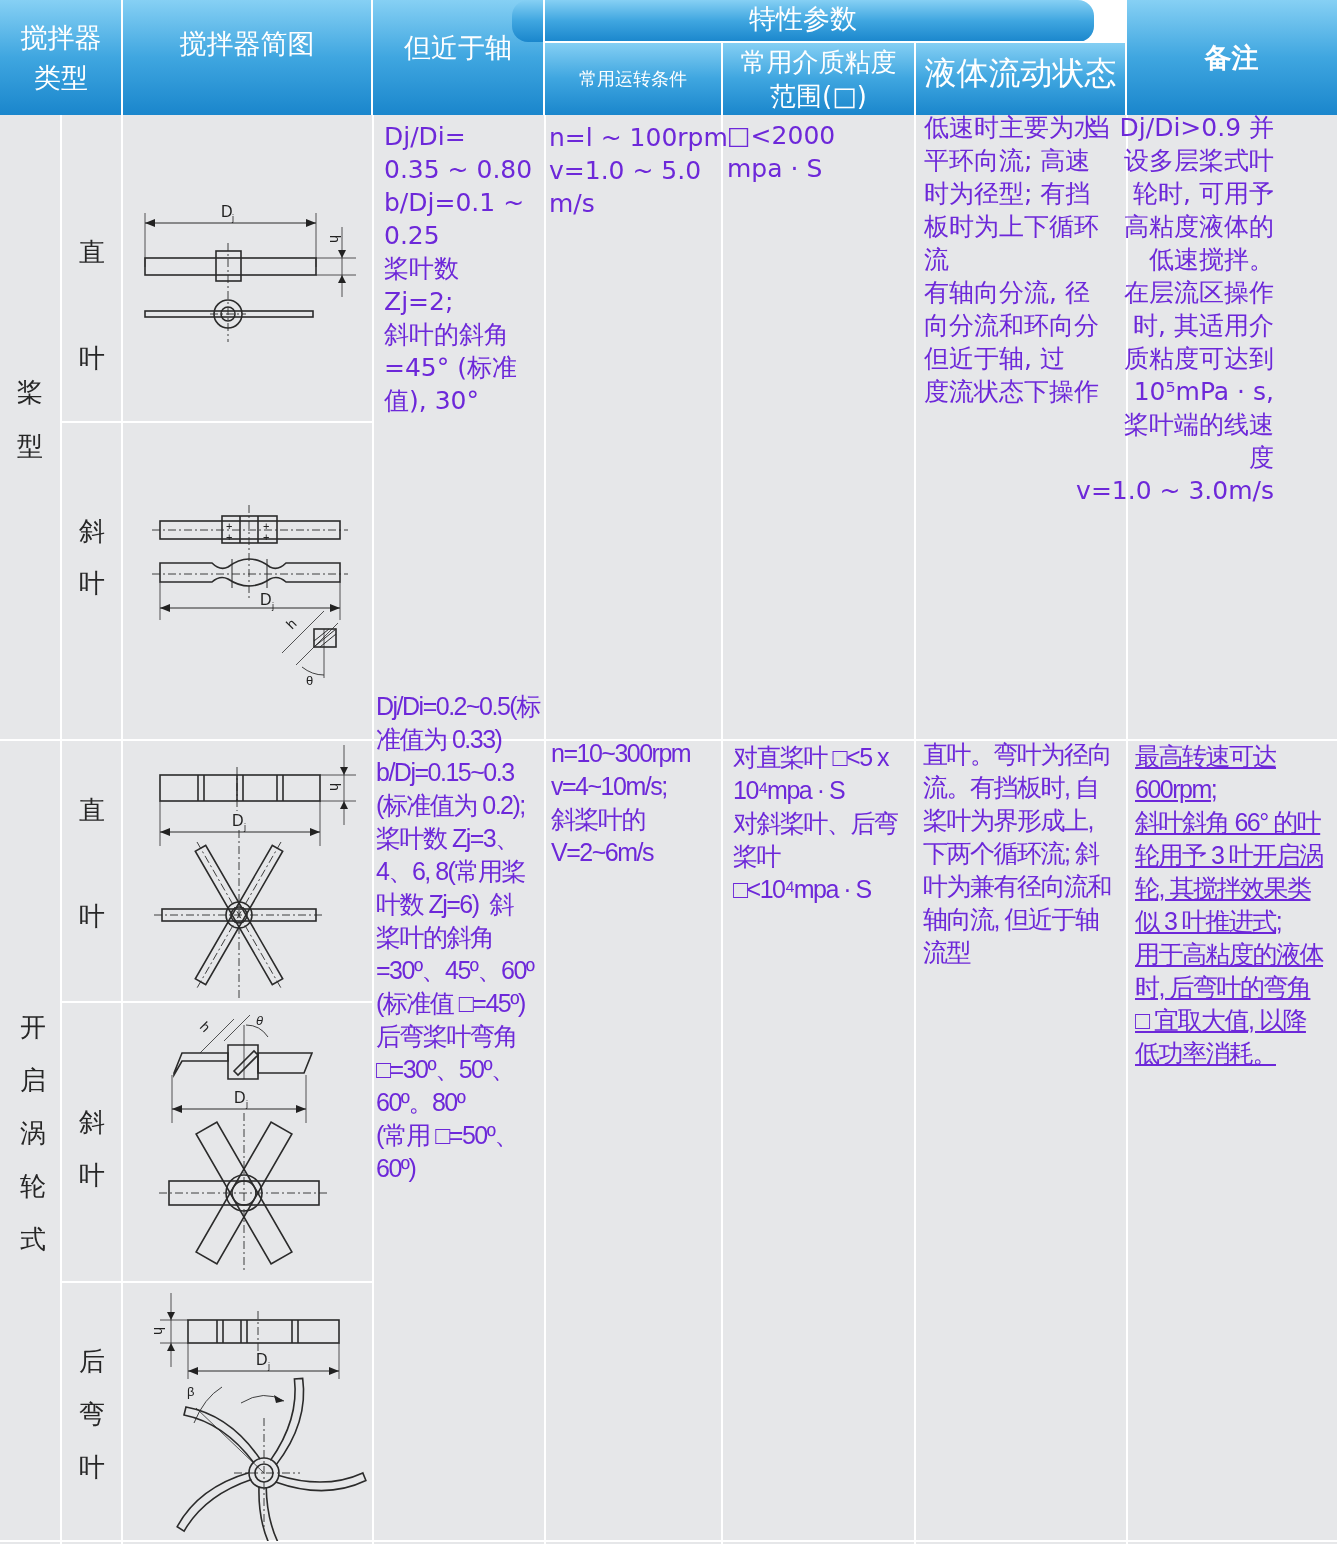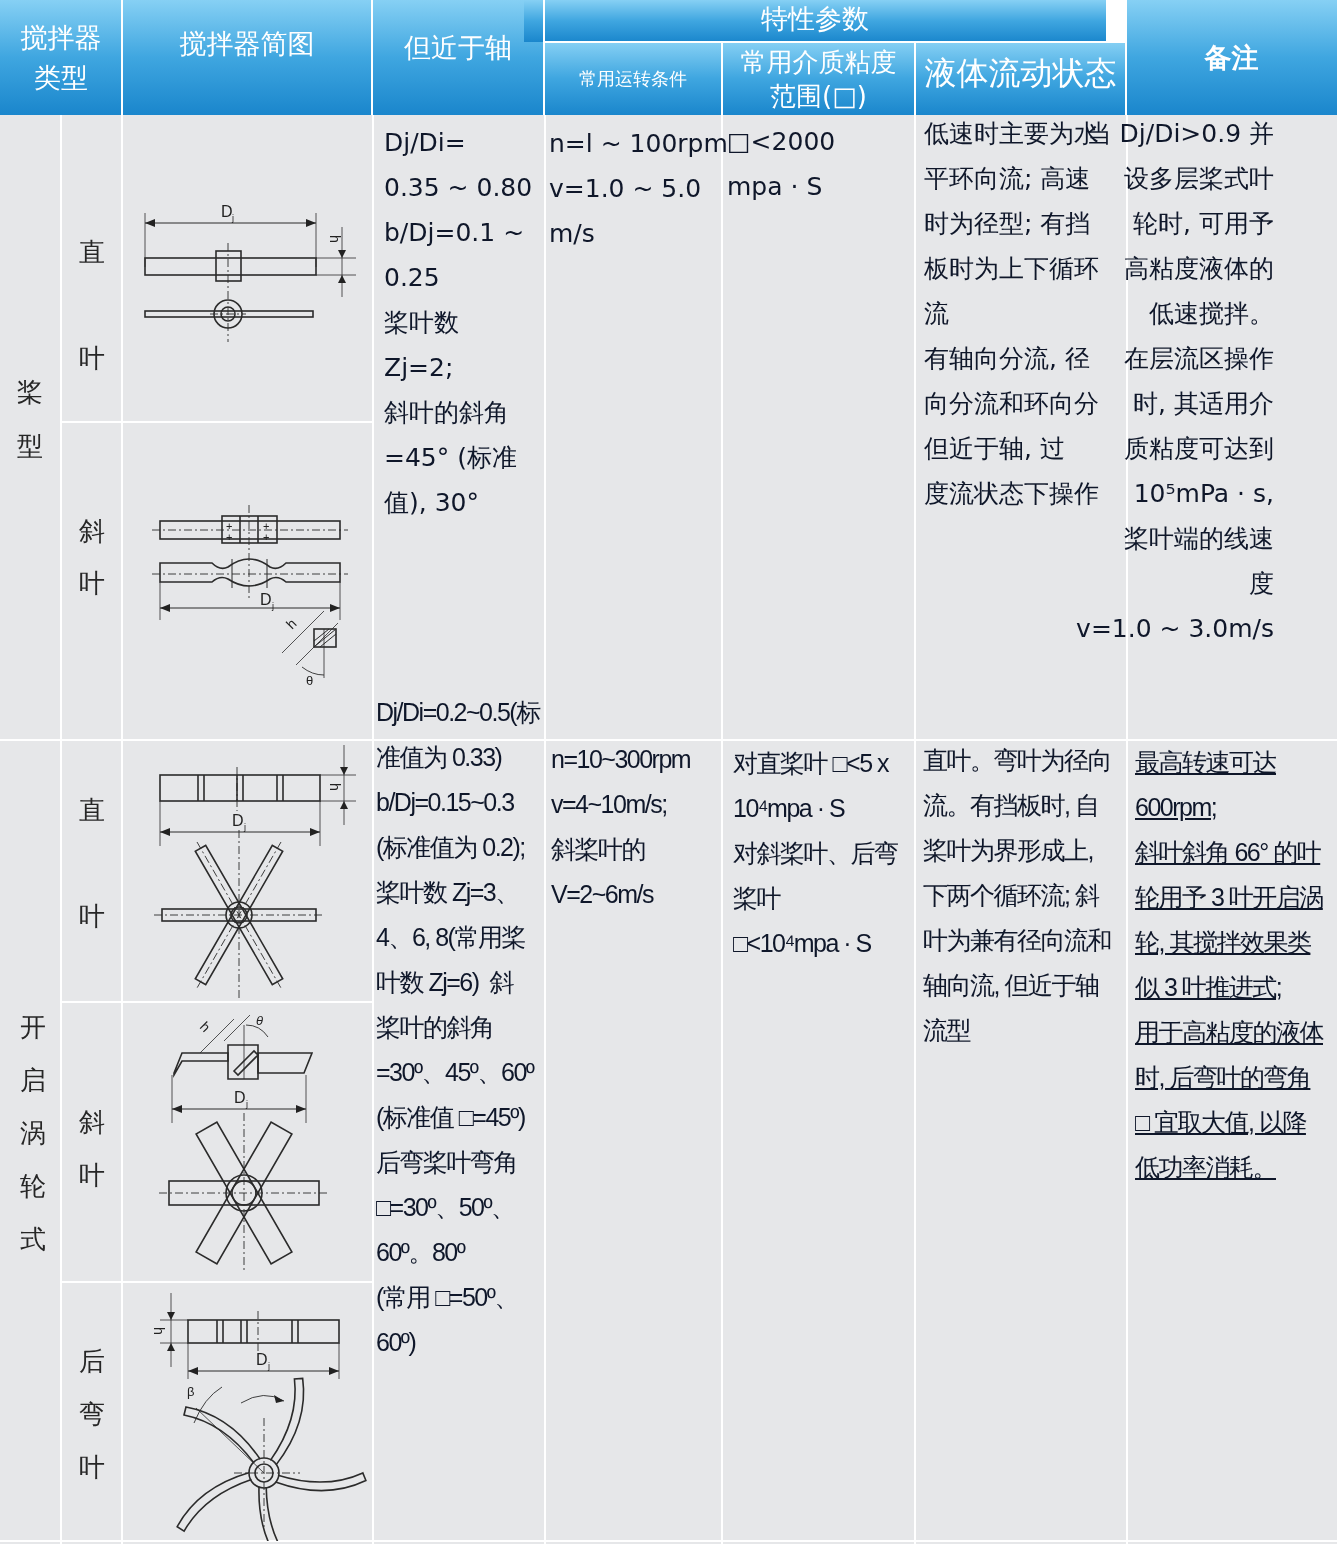--- a/index.html
+++ b/index.html
@@ -9,41 +9,41 @@
   }
   .abs { position: absolute; box-sizing: border-box; }
   .hdr {
     background: linear-gradient(to bottom, #86d0f4 0%, #3fa6e0 50%, #1a86cc 100%);
     color: #ffffff; display: flex; align-items: center; justify-content: center; text-align: center;
     font-size: 27px; line-height: 36px;
   }
   .cell { background: #e6e7e9; }
   .vline { position: absolute; background: #ffffff; width: 2px; }
   .hline { position: absolute; background: #ffffff; height: 2px; }
-  .txt { font-size: 25px; line-height: 45px; color: #0f172a; white-space: pre; }
+  .txt { font-size: 25px; line-height: 33px; color: #6d28d9; white-space: pre; }
   .txt.cond { font-family: "Liberation Sans", sans-serif; letter-spacing: -1.5px; }
   .vert { font-size: 26px; color: #262626; text-align: center; }
   svg { position: absolute; }
   svg .s { stroke: #2b2b2b; stroke-width: 1.6; fill: none; }
   svg .d { stroke: #2b2b2b; stroke-width: 0.9; fill: none; stroke-dasharray: 8 3 2 3; }
   svg text { font-family: "Liberation Sans", sans-serif; fill: #222; }
 </style>
 </head>
 <body>
 
 <div class="abs hdr" style="left:0;top:0;width:122px;height:115px;white-space:pre;line-height:40px;">搅拌器
 类型</div>
 <div class="abs hdr" style="left:122px;top:0;width:250px;height:100px;">搅拌器简图</div>
 <div class="abs hdr" style="left:122px;top:0;width:250px;height:115px;">
     <span style="position:relative;top:-14px;">搅拌器简图</span>
   </div>
 <div class="abs hdr" style="left:372px;top:0;width:172px;height:115px;">
     <span style="position:relative;top:-10px;">但近于轴</span>
   </div>
-<div class="abs hdr" style="left:524px;top:0;width:582px;height:42px;">
+<div class="abs hdr" style="left:512px;top:0;width:582px;height:42px;border-radius:16px;">
     <span style="position:relative;top:-2px;">特性参数</span>
   </div>
 <div class="abs hdr" style="left:544px;top:42px;width:178px;height:73px;font-size:18px;">常用运转条件</div>
 <div class="abs hdr" style="left:722px;top:42px;width:193px;height:73px;white-space:pre;line-height:34px;font-size:26px;">常用介质粘度
 范围(□)</div>
 <div class="abs hdr" style="left:915px;top:42px;width:211px;height:73px;font-size:32px;">
     <span style="position:relative;top:-6px;">液体流动状态</span>
   </div>
 <div class="abs hdr" style="left:1126px;top:0;width:211px;height:115px;">
     <span style="position:relative;top:0px;font-weight:bold;">备注</span>

